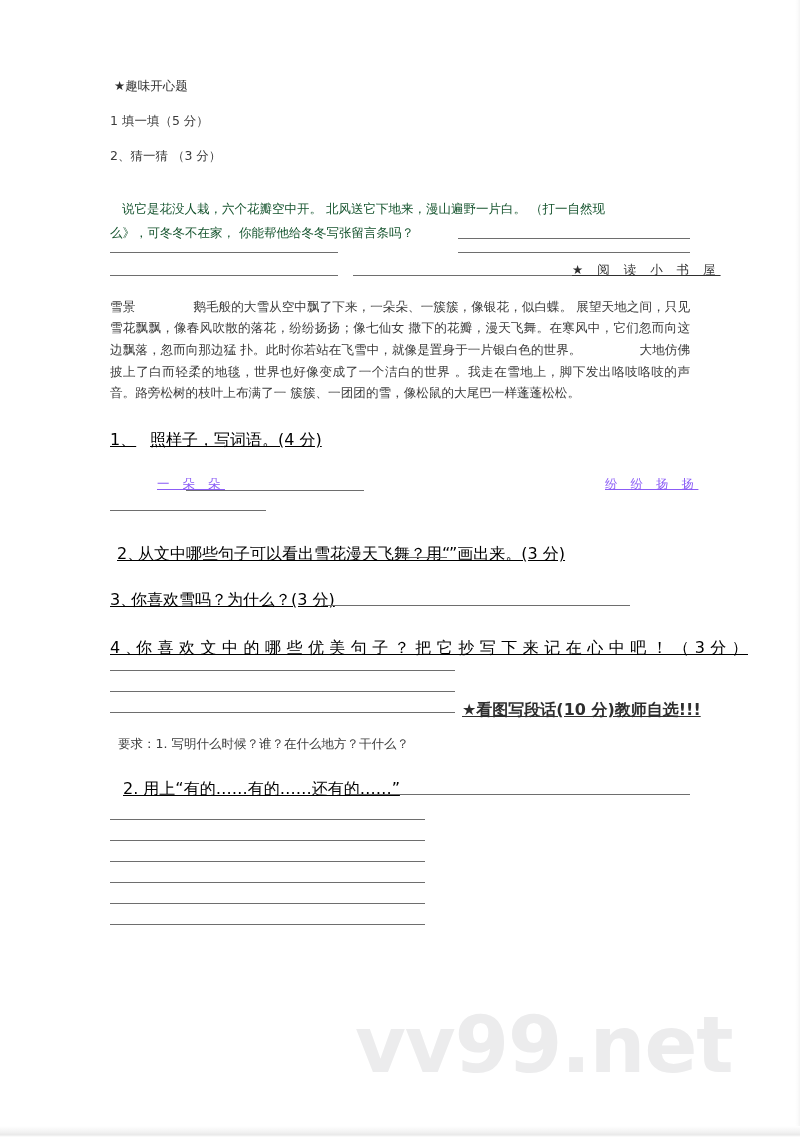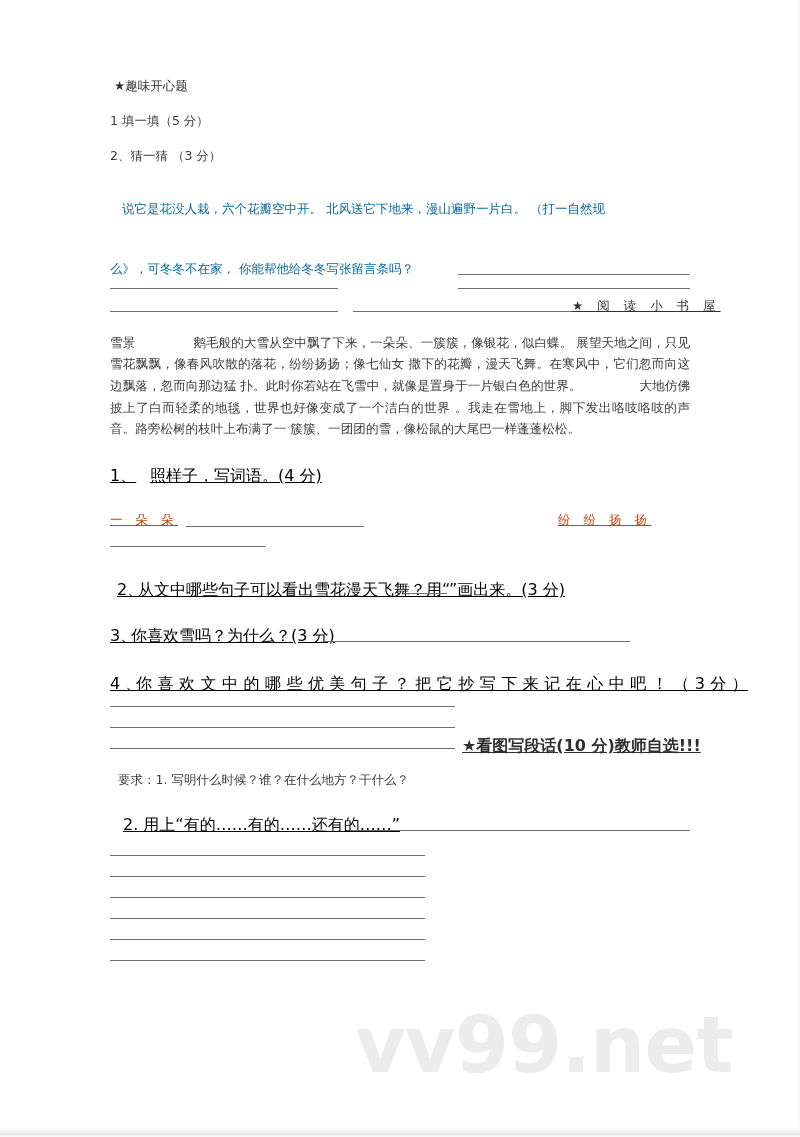--- a/index.html
+++ b/index.html
@@ -59,21 +59,21 @@
 
   
   #content {
     position: absolute;
     left: 110px;
     top: 78px;
     width: 580px;
   }
 
   .blk {
-    color: #0369a1;
+    color: #14532d;
     font-size: 12.5px;
     line-height: 1.85;
     font-family: "DejaVu Sans", "Liberation Sans", sans-serif;
   }
 
   .section-head {
     font-size: 12.5px;
     color: #2e2e2e;
     margin: 0 0 18px 4px;
     font-weight: 400;
@@ -112,21 +112,22 @@
 
   
   .spaced {
     letter-spacing: 5px;
     font-size: 12.5px;
     color: #2f2f2f;
   }
   .spaced-wide {
     letter-spacing: 4.5px;
     font-size: 12.5px;
-    color: #c2410c;
+    color: #8b5cf6;
+    margin-left: 47px;
   }
 
   .row { position: relative; }
 
   .answer-rules { position: relative; }
   .answer-rules .rule-row { margin-bottom: 20px; }
 </style>
 </head>
 <body>
 
@@ -142,21 +143,21 @@
     <div class="section-head">★趣味开心题</div>
 
     <div class="q-line">1 填一填（5 分）</div>
 
     <div class="q-line">2、猜一猜  （3 分）</div>
 
     <div style="height:14px"></div>
 
     <div class="blk" style="position:relative; line-height:1.95;">
       <div style="text-indent:12px;">说它是花没人栽，六个花瓣空中开。   北风送它下地来，漫山遍野一片白。  （打一自然现</div>
-      <div style="position:relative;margin-top:36px;">
+      <div style="position:relative;">
         <span>么》，可冬冬不在家，  你能帮他给冬冬写张留言条吗？</span>
         <span class="rule abs" style="left:348px; top:17px; width:232px;"></span>
       </div>
     </div>
 
     <div class="row" style="height:46px; margin-top:4px;">
       <span class="rule abs" style="left:0px; top:2px; width:228px;"></span>
       <span class="rule abs" style="left:348px; top:2px; width:232px;"></span>
 
       <span class="rule abs" style="left:0px; top:25px; width:228px;"></span>

